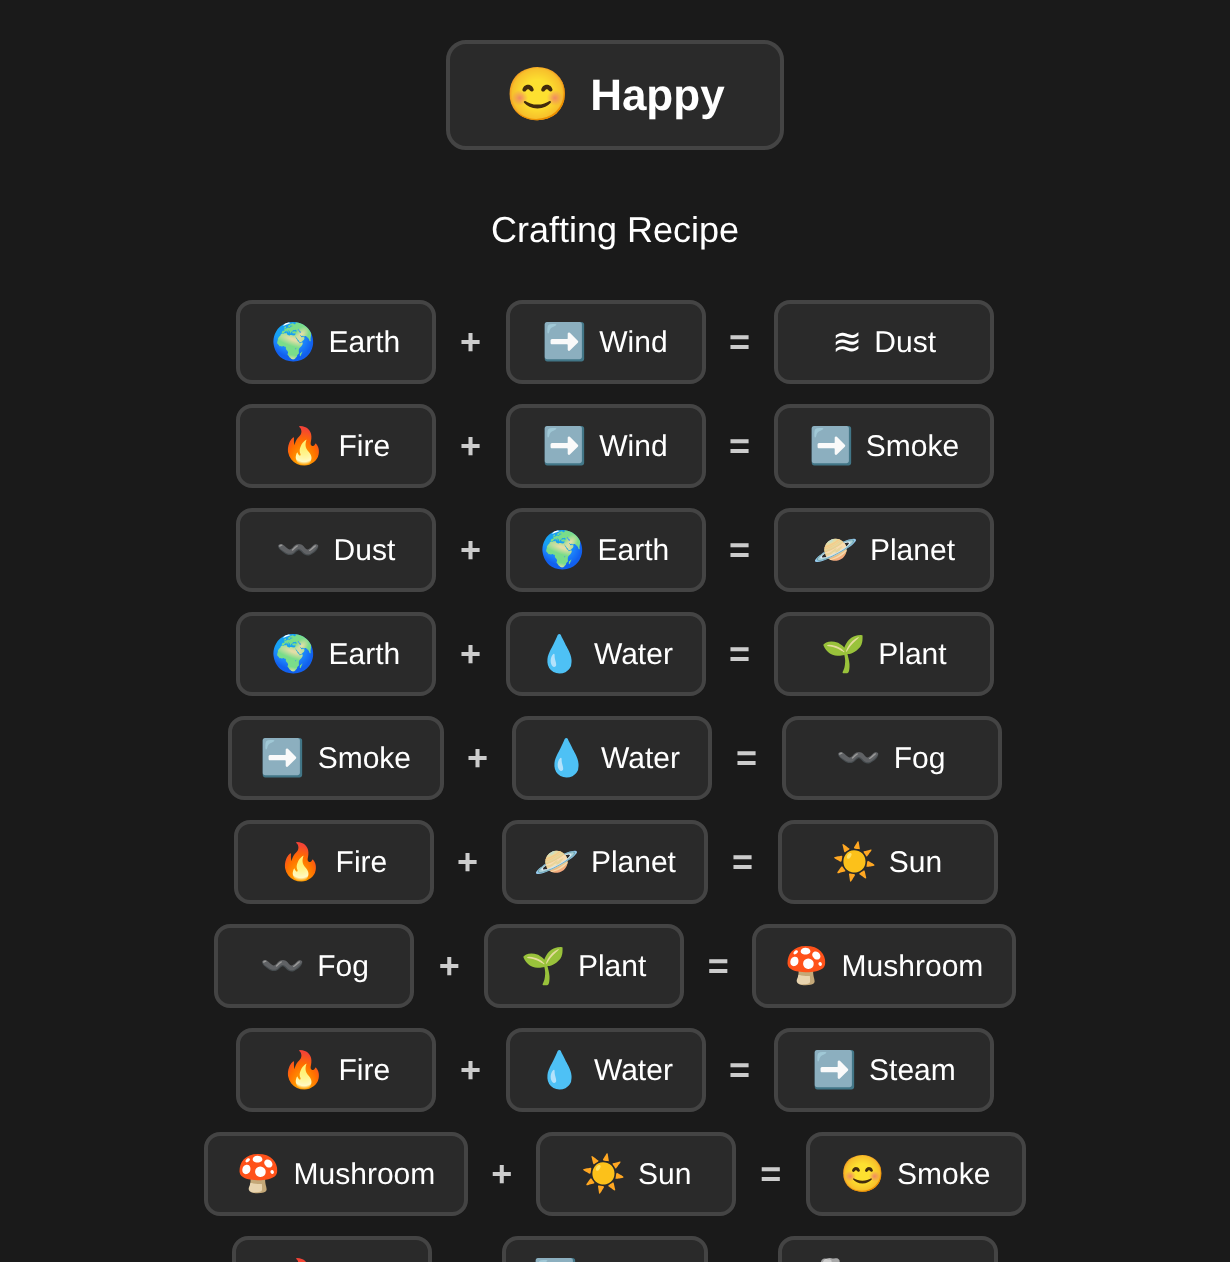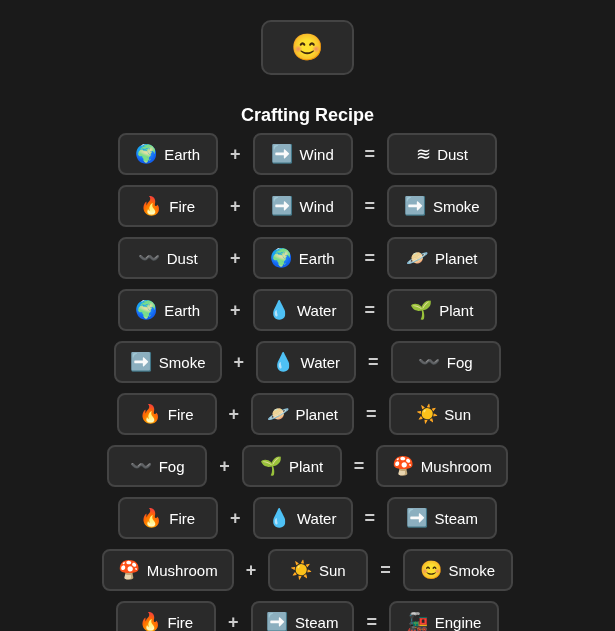--- a/index.html
+++ b/index.html
@@ -24,22 +24,22 @@
       gap: 10px;
       font-size: 22px;
       font-weight: bold;
       margin-bottom: 30px;
     }
     .happy-badge .emoji {
       font-size: 26px;
     }
     .section-title {
       font-size: 18px;
-      font-weight: bold;
-      margin-bottom: 7px;
+      font-weight: normal;
+      margin-bottom: 24px;
     }
     .recipes-container {
       display: flex;
       flex-direction: column;
       gap: 10px;
       width: 100%;
       align-items: center;
     }
     .recipe-row {
       display: flex;
@@ -83,20 +83,21 @@
     }
     .result .icon {
       font-size: 18px;
     }
   </style>
 </head>
 <body>
 
 <div class="happy-badge">
   <span class="emoji">😊</span>
+  <span>Happy</span>
 </div>
 
 <div class="section-title">Crafting Recipe</div>
 
 <div class="recipes-container">
 <div class="recipe-row">
       <div class="ingredient">
         <span class="icon">🌍</span>
         <span>Earth</span>
       </div>

